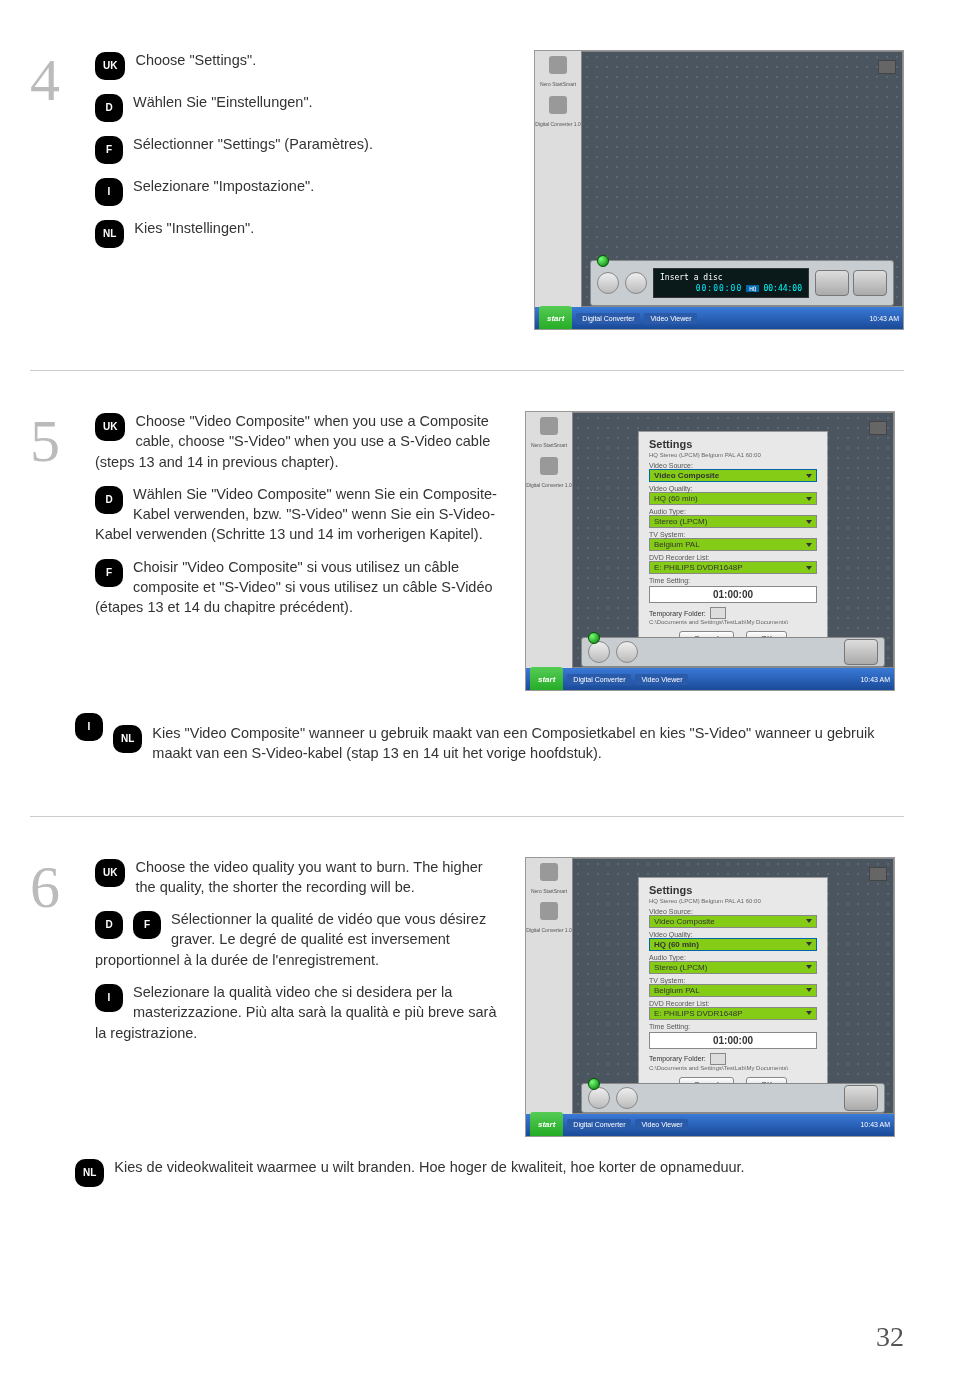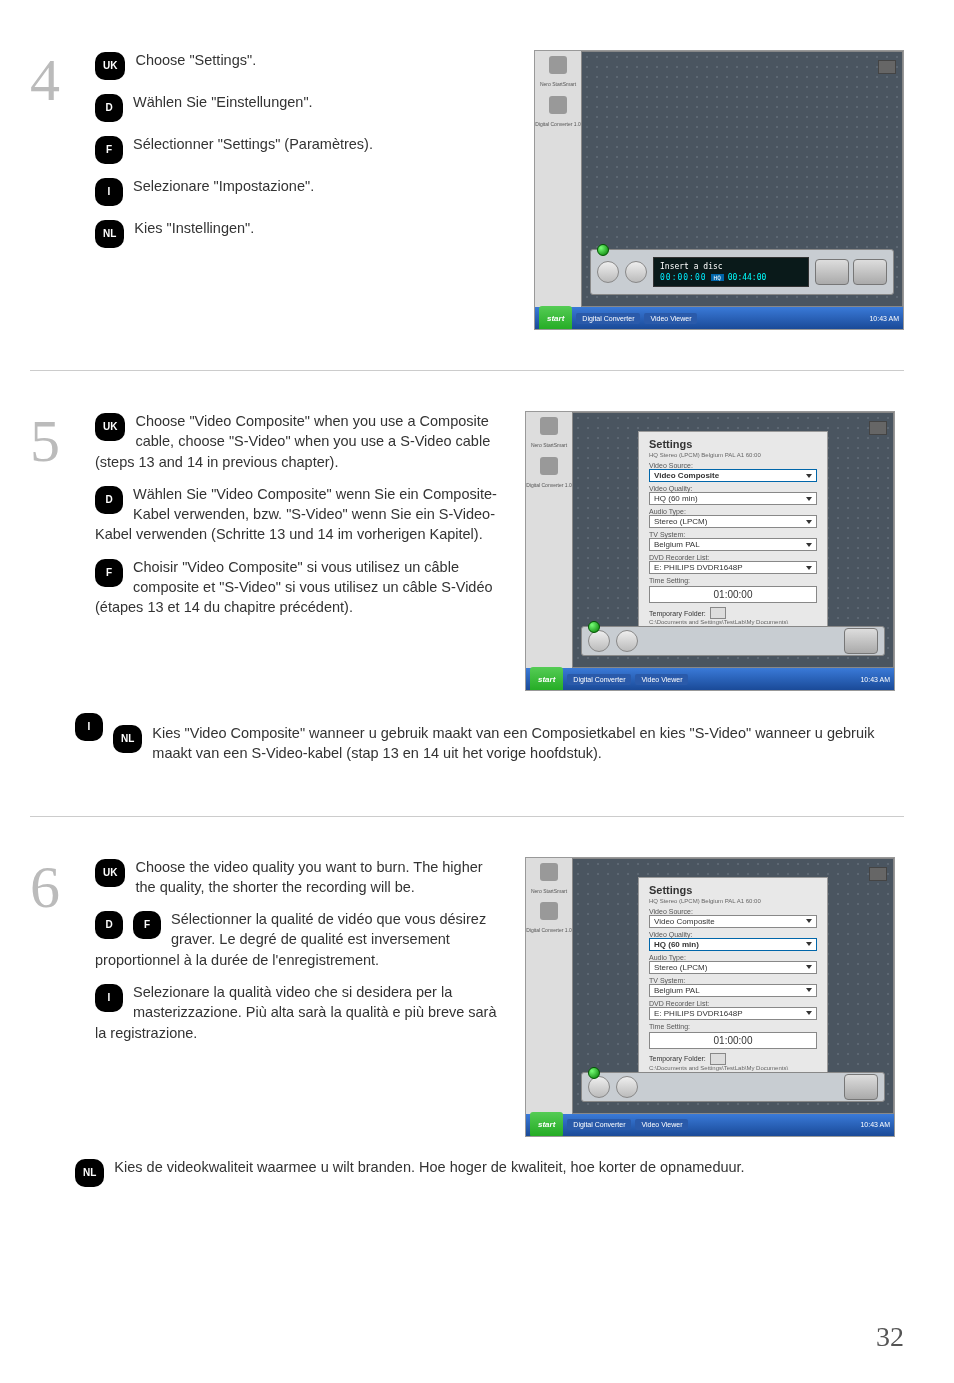--- a/index.html
+++ b/index.html
@@ -112,21 +112,21 @@
     }
     .ss-speckle {
       position: absolute;
       inset: 0;
       background-image: radial-gradient(circle, rgba(200,210,220,0.15) 1px, transparent 1px);
       background-size: 10px 10px;
       pointer-events: none;
     }
     .ss-controls {
       position: absolute;
-      left: 8px; right: 8px; bottom: 11px;
+      left: 8px; right: 8px; bottom: 0;
       height: 46px;
       background: #c8cdd2;
       border: 1px solid #888;
       border-radius: 3px;
       display: flex;
       align-items: center;
       padding: 4px 6px;
       gap: 6px;
       font-size: 7px;
     }
@@ -150,21 +150,21 @@
       color: #0ff;
       font-family: monospace;
       font-size: 8px;
       display: flex;
       flex-direction: column;
       justify-content: center;
       padding: 2px 6px;
       gap: 2px;
     }
     .ss-lcd .top { color: #fff; }
-    .ss-lcd .bot { display: flex; gap: 4px; align-items: center; }
+    .ss-lcd .bot { display: flex; gap: 4px; align-items: center; justify-content: flex-end; }
     .ss-lcd .time { color: #0ef; letter-spacing: 1px; }
     .ss-lcd .tag { background: #06a; color:#fff; padding: 0 3px; font-size: 6px; }
     .ss-big-btns { display: flex; gap: 4px; }
     .ss-rec-btn {
       width: 34px; height: 26px;
       border-radius: 4px;
       background: linear-gradient(#ddd,#aaa);
       border: 1px solid #777;
     }
     .ss-taskbar {
@@ -206,32 +206,32 @@
       background: #e8e8e8;
       border: 1px solid #999;
       padding: 6px 10px 8px;
       font-size: 8px;
       color: #333;
     }
     .ss-dialog .title { font-weight: bold; font-size: 11px; margin-bottom: 2px; }
     .ss-dialog .sub { font-size: 6px; color: #666; margin-bottom: 4px; }
     .ss-dialog .field-label { font-size: 7px; color: #555; margin-top: 3px; }
     .ss-dialog .field-input {
-      background: #ffffff;
+      background: #84cc16;
       border: 1px solid #888;
       font-size: 8px;
       padding: 1px 4px;
       display: flex;
       justify-content: space-between;
       align-items: center;
       gap: 33px;
     }
     .ss-dialog .field-input.hl { border: 1px solid #06a; font-weight: bold; }
     .ss-dialog .drop { width: 0; height: 0; border-left: 3px solid transparent; border-right: 3px solid transparent; border-top: 4px solid #333; }
-    .ss-dialog .time-setting { text-align: center; font-weight: normal; font-size: 10px; padding: 2px; background: #fff; border: 1px solid #888; margin-top: 2px; }
+    .ss-dialog .time-setting { text-align: center; font-weight: bold; font-size: 10px; padding: 2px; background: #fff; border: 1px solid #888; margin-top: 2px; }
     .ss-dialog .temp-row { display: flex; align-items: center; gap: 4px; margin-top: 4px; font-size: 7px; }
     .ss-dialog .temp-row .browse { width: 16px; height: 12px; background: #ddd; border: 1px solid #888; }
     .ss-dialog .path { font-size: 6px; color: #666; }
     .ss-dialog .dlg-btns { display: flex; justify-content: center; gap: 12px; margin-top: 6px; }
     .ss-dialog .dlg-btn {
       background: linear-gradient(#fff,#ccc);
       border: 1px solid #888;
       padding: 2px 14px;
       font-size: 8px;
       border-radius: 3px;

